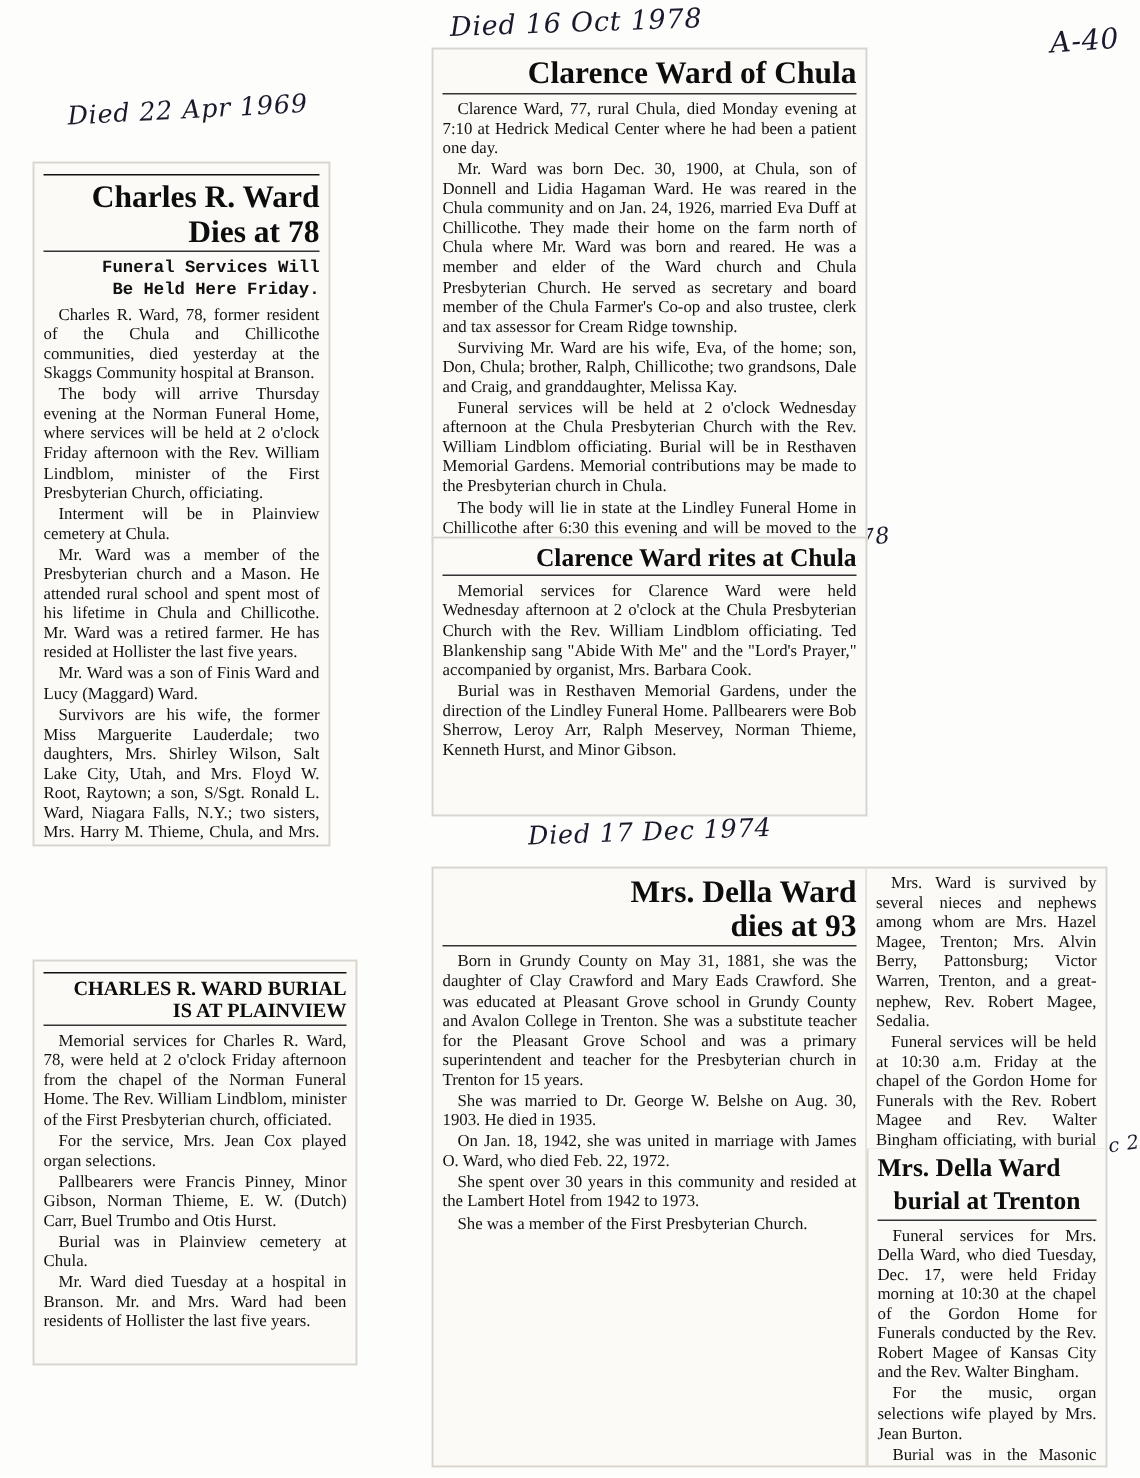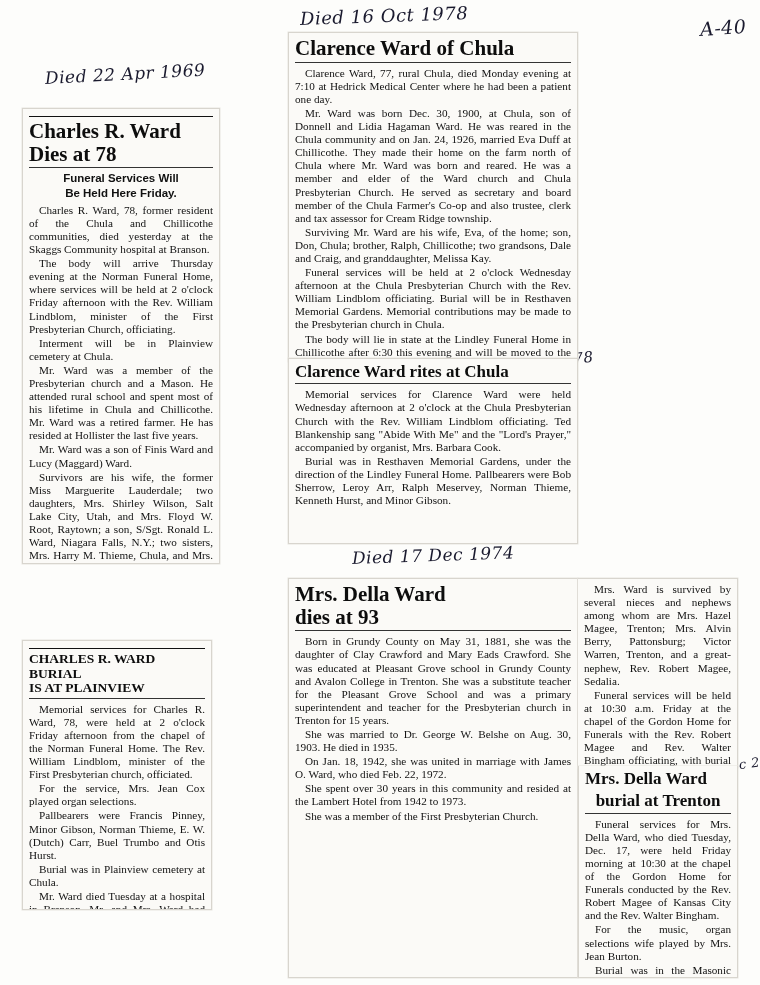--- a/index.html
+++ b/index.html
@@ -37,32 +37,32 @@
     background: #fbfaf7;
     border: 1px solid #d8d5ce;
     box-shadow: 0 0 0 0.5px #e8e6e0;
     box-sizing: border-box;
     padding: 4px 6px;
     overflow: hidden;
   }
   .hl {
     font-family: "Liberation Serif", serif;
     font-weight: bold;
-    text-align: left;
+    text-align: right;
     line-height: 1.08;
     color: #0d0d0d;
   }
   .hl.big { font-size: 21px; }
   .hl.med { font-size: 17px; }
   .hl.sml { font-size: 13.5px; }
   .subhl {
-    font-family: Liberation Sans, sans-serif;
+    font-family: Liberation Mono, monospace;
     font-weight: bold;
     font-size: 11.5px;
-    text-align: center;
+    text-align: right;
     line-height: 1.15;
     margin: 4px 0 4px 0;
   }
   .body p {
     margin: 0 0 1px 0;
     text-indent: 10px;
     font-size: 11.2px;
     line-height: 1.17;
     text-align: justify;
     font-family: "Liberation Serif", serif;
@@ -120,21 +120,21 @@
     <div class="body">
       <p class="first">Charles R. Ward, 78, former resident of the Chula and Chillicothe communities, died yesterday at the Skaggs Community hospital at Branson.</p>
       <p>The body will arrive Thursday evening at the Norman Funeral Home, where services will be held at 2 o'clock Friday afternoon with the Rev. William Lindblom, minister of the First Presbyterian Church, officiating.</p>
       <p>Interment will be in Plainview cemetery at Chula.</p>
       <p>Mr. Ward was a member of the Presbyterian church and a Mason. He attended rural school and spent most of his lifetime in Chula and Chillicothe. Mr. Ward was a retired farmer. He has resided at Hollister the last five years.</p>
       <p>Mr. Ward was a son of Finis Ward and Lucy (Maggard) Ward.</p>
       <p>Survivors are his wife, the former Miss Marguerite Lauderdale; two daughters, Mrs. Shirley Wilson, Salt Lake City, Utah, and Mrs. Floyd W. Root, Raytown; a son, S/Sgt. Ronald L. Ward, Niagara Falls, N.Y.; two sisters, Mrs. Harry M. Thieme, Chula, and Mrs. G. M. Wythe, Kansas City, and two grandchildren.</p>
     </div>
   </div>
 
-  <div class="clip" style="left:22px; top:640px; width:190px; height:270px;">
+  <div class="clip" style="left:22px; top:640px; width:216px; height:270px;">
     <hr class="rule">
     <div class="hl sml">CHARLES R. WARD BURIAL</div>
     <div class="hl sml">IS AT PLAINVIEW</div>
     <hr class="rule thin">
     <div class="body pad-t">
       <p class="first">Memorial services for Charles R. Ward, 78, were held at 2 o'clock Friday afternoon from the chapel of the Norman Funeral Home. The Rev. William Lindblom, minister of the First Presbyterian church, officiated.</p>
       <p>For the service, Mrs. Jean Cox played organ selections.</p>
       <p>Pallbearers were Francis Pinney, Minor Gibson, Norman Thieme, E. W. (Dutch) Carr, Buel Trumbo and Otis Hurst.</p>
       <p>Burial was in Plainview cemetery at Chula.</p>
       <p>Mr. Ward died Tuesday at a hospital in Branson. Mr. and Mrs. Ward had been residents of Hollister the last five years.</p>

